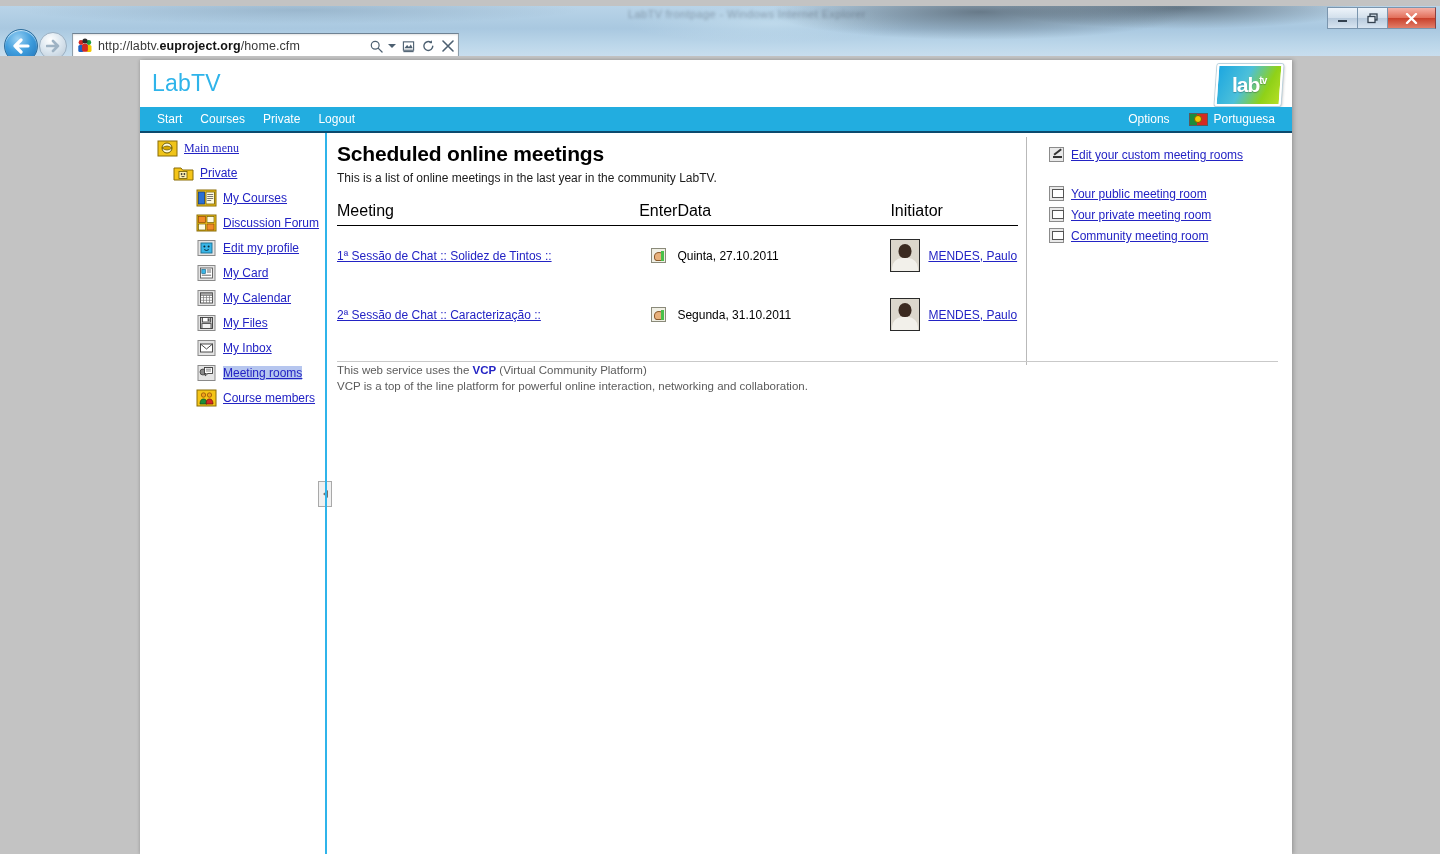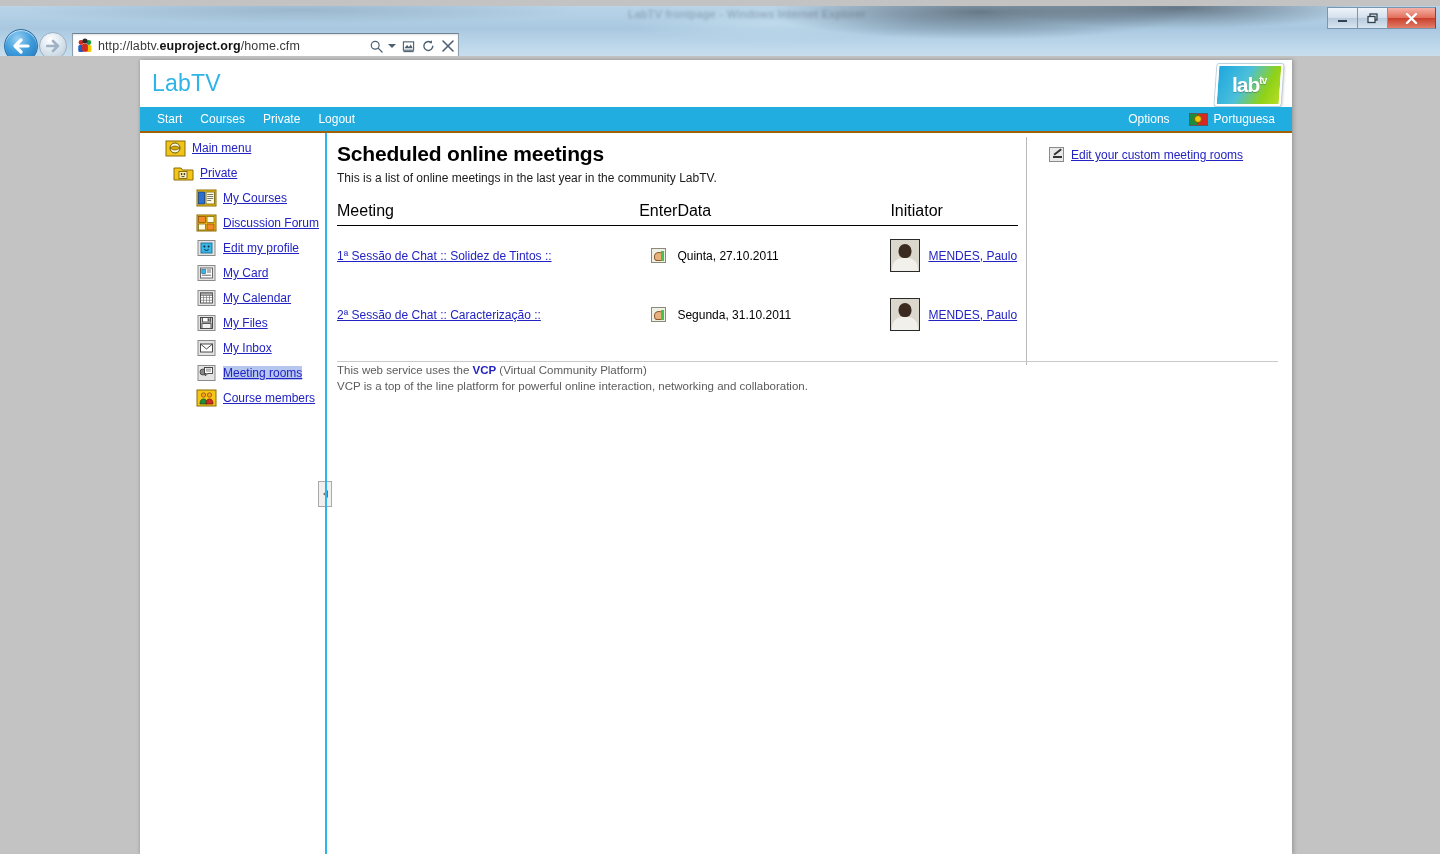--- a/index.html
+++ b/index.html
@@ -109,21 +109,21 @@
     transform:skewX(-4deg);
   }
   #site-logo span{
     color:#fff;font-size:21px;font-weight:bold;letter-spacing:-1px;
     text-shadow:0 1px 1px rgba(0,0,0,.25);transform:skewX(4deg);
   }
   #site-logo sup{font-size:10px;vertical-align:super;}
 
   #navbar{
     position:relative;height:24px;background:#22ade0;
-    display:flex;align-items:center;border-bottom:2px solid #a16207;
+    display:flex;align-items:center;border-bottom:2px solid #0c4a6e;
   }
   .nav-item{
     font-size:12px;color:#ffffff;padding:0 9px;line-height:24px;white-space:nowrap;
   }
   #nav-left{display:flex;margin-left:8px;}
   #nav-right{position:absolute;right:8px;top:0;display:flex;align-items:center;height:24px;}
   #lang-flag{
     width:17px;height:11px;margin:0 6px 0 10px;border:1px solid #5a5a5a;
     background:linear-gradient(90deg,#1c8c3c 0%,#1c8c3c 40%,#d42a22 40%,#d42a22 100%);
     position:relative;flex:none;
@@ -149,21 +149,21 @@
     border-right:5px solid #707070;
   }
 
   .tree-row{display:flex;align-items:center;margin-bottom:7px;}
   .tree-row .ticon{width:21px;height:18px;margin-right:6px;flex:none;}
   .tree-link{
     font-size:12px;color:#2323c4;text-decoration:underline;white-space:nowrap;
   }
   .tree-row.selected .tree-link{background:#b6c6ef;}
   #tree{position:absolute;left:9px;top:6px;}
-  .lvl1{margin-left:16px;}
+  .lvl1{margin-left:8px;font-family:Liberation Serif, serif;}
   .lvl2{margin-left:24px;}
   .lvl3{margin-left:47px;}
 
   
   #main{
     position:absolute;left:197px;top:0;width:690px;
   }
   #main-title{font-size:21px;font-weight:bold;color:#000;margin:9px 0 0 0;letter-spacing:-.2px;}
   #main-sub{font-size:12px;color:#1a1a1a;margin-top:5px;}
   #meetings-table{width:681px;border-collapse:collapse;margin-top:17px;font-size:12px;}
@@ -553,20 +553,40 @@
       <div id="rightpanel">
 
         <div class="room-row" style="margin-top:14px;">
           <span class="ricon icon-box">
             <span class="pen"></span>
             <span class="pen2"></span>
           </span>
           <a class="room-link" href="#">Edit your custom meeting rooms</a>
         </div>
 
+        <div id="rooms-group">
+          <div class="room-row">
+            <span class="ricon icon-box">
+                <span class="bubble"></span>
+              </span>
+            <a class="room-link" href="#">Your public meeting room</a>
+          </div>
+          <div class="room-row">
+            <span class="ricon icon-box">
+                <span class="bubble"></span>
+              </span>
+            <a class="room-link" href="#">Your private meeting room</a>
+          </div>
+          <div class="room-row">
+            <span class="ricon icon-box">
+                <span class="bubble"></span>
+              </span>
+            <a class="room-link" href="#">Community meeting room</a>
+          </div>
+        </div>
       </div>
 
       <div id="footer">
         <div><span>This web service uses the </span><span class="vcp">VCP</span><span> (Virtual Community Platform)</span></div>
         <div>VCP is a top of the line platform for powerful online interaction, networking and collaboration.</div>
       </div>
 
     </div>
   </div>
 </div>

